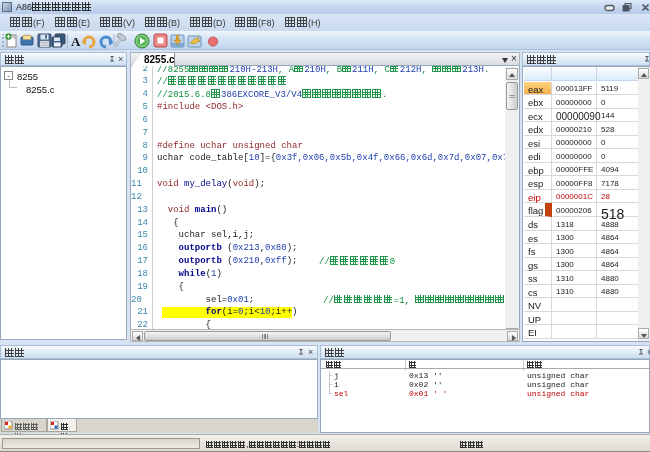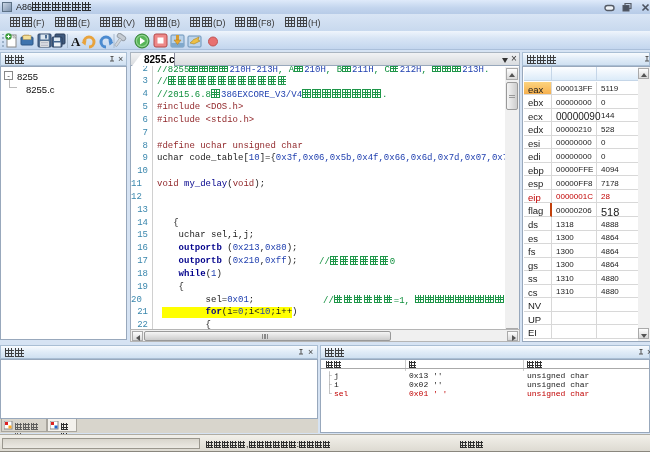--- a/index.html
+++ b/index.html
@@ -141,34 +141,34 @@
   <div class="abs" style="left:21px;top:0;width:1px;height:264px;background:#d0d0d0"></div>
 <div class="abs" style="left:31px;top:240.9px;width:130px;height:10.8px;background:#ffff00"></div>
       <div class="abs" style="left:26px;top:-2.4px;width:480px;height:11px;font-family:'Liberation Mono',monospace;font-size:9px;white-space:pre;color:#1a1a1a"><span style="color:#0f8f3c">//8255</span><span style="color:#0f8f3c"><i class="z8"></i><i class="z8"></i><i class="z8"></i><i class="z8"></i></span><span style="color:#1f3faf">210H-213H</span><span style="color:#0f8f3c">, A</span><span style="color:#0f8f3c"><i class="z8"></i></span><span style="color:#1f3faf">210H</span><span style="color:#0f8f3c">, B</span><span style="color:#0f8f3c"><i class="z8"></i></span><span style="color:#1f3faf">211H</span><span style="color:#0f8f3c">, C</span><span style="color:#0f8f3c"><i class="z8"></i></span><span style="color:#1f3faf">212H</span><span style="color:#0f8f3c">, </span><span style="color:#0f8f3c"><i class="z8"></i><i class="z8"></i><i class="z8"></i></span><span style="color:#1f3faf">213H</span><span style="color:#0f8f3c">.</span></div>
       <div class="abs" style="left:0;top:-2.4px;width:17px;text-align:right;font-size:9px;color:#3a87ad;font-family:'Liberation Mono',monospace">2</div>
       <div class="abs" style="left:26px;top:10.4px;width:480px;height:11px;font-family:'Liberation Mono',monospace;font-size:9px;white-space:pre;color:#1a1a1a"><span style="color:#0f8f3c">//</span><span style="color:#0f8f3c"><i class="z8"></i><i class="z8"></i><i class="z8"></i><i class="z8"></i><i class="z8"></i><i class="z8"></i><i class="z8"></i><i class="z8"></i><i class="z8"></i><i class="z8"></i><i class="z8"></i><i class="z8"></i></span></div>
       <div class="abs" style="left:0;top:10.4px;width:17px;text-align:right;font-size:9px;color:#3a87ad;font-family:'Liberation Mono',monospace">3</div>
       <div class="abs" style="left:26px;top:23.3px;width:480px;height:11px;font-family:'Liberation Mono',monospace;font-size:9px;white-space:pre;color:#1a1a1a"><span style="color:#0f8f3c">//2015.6.8</span><span style="color:#0f8f3c"><i class="z8"></i></span><span style="color:#1f3faf">386EXCORE_V3/V4</span><span style="color:#0f8f3c"><i class="z8"></i><i class="z8"></i><i class="z8"></i><i class="z8"></i><i class="z8"></i><i class="z8"></i><i class="z8"></i><i class="z8"></i></span><span style="color:#0f8f3c">.</span></div>
       <div class="abs" style="left:0;top:23.3px;width:17px;text-align:right;font-size:9px;color:#3a87ad;font-family:'Liberation Mono',monospace">4</div>
       <div class="abs" style="left:26px;top:36.1px;width:480px;height:11px;font-family:'Liberation Mono',monospace;font-size:9px;white-space:pre;color:#1a1a1a"><span style="color:#92292c">#include &lt;DOS.h&gt;</span></div>
       <div class="abs" style="left:0;top:36.1px;width:17px;text-align:right;font-size:9px;color:#3a87ad;font-family:'Liberation Mono',monospace">5</div>
-      <div class="abs" style="left:26px;top:48.9px;width:480px;height:11px;font-family:'Liberation Mono',monospace;font-size:9px;white-space:pre;color:#1a1a1a"><span style="color:#92292c">#include &lt;stdio.h&gt;</span></div>
       <div class="abs" style="left:0;top:48.9px;width:17px;text-align:right;font-size:9px;color:#3a87ad;font-family:'Liberation Mono',monospace">6</div>
       <div class="abs" style="left:26px;top:61.8px;width:480px;height:11px;font-family:'Liberation Mono',monospace;font-size:9px;white-space:pre;color:#1a1a1a"></div>
       <div class="abs" style="left:0;top:61.8px;width:17px;text-align:right;font-size:9px;color:#3a87ad;font-family:'Liberation Mono',monospace">7</div>
       <div class="abs" style="left:26px;top:74.6px;width:480px;height:11px;font-family:'Liberation Mono',monospace;font-size:9px;white-space:pre;color:#1a1a1a"><span style="color:#92292c">#define uchar unsigned char</span></div>
       <div class="abs" style="left:0;top:74.6px;width:17px;text-align:right;font-size:9px;color:#3a87ad;font-family:'Liberation Mono',monospace">8</div>
       <div class="abs" style="left:26px;top:87.4px;width:480px;height:11px;font-family:'Liberation Mono',monospace;font-size:9px;white-space:pre;color:#1a1a1a"><span style="color:#1a1a1a">uchar code_table[</span><span style="color:#1f3faf">10</span><span style="color:#1a1a1a">]={</span><span style="color:#1f3faf">0x3f,0x06,0x5b,0x4f,0x66,0x6d,0x7d,0x07,0x7f,0x</span></div>
       <div class="abs" style="left:0;top:87.4px;width:17px;text-align:right;font-size:9px;color:#3a87ad;font-family:'Liberation Mono',monospace">9</div>
       <div class="abs" style="left:26px;top:100.2px;width:480px;height:11px;font-family:'Liberation Mono',monospace;font-size:9px;white-space:pre;color:#1a1a1a"></div>
       <div class="abs" style="left:0;top:100.2px;width:17px;text-align:right;font-size:9px;color:#3a87ad;font-family:'Liberation Mono',monospace">10</div>
       <div class="abs" style="left:26px;top:113.1px;width:480px;height:11px;font-family:'Liberation Mono',monospace;font-size:9px;white-space:pre;color:#1a1a1a"><span style="color:#92292c">void </span><span style="color:#00008b;font-weight:normal">my_delay</span><span style="color:#1a1a1a">(</span><span style="color:#92292c">void</span><span style="color:#1a1a1a">);</span></div>
       <div class="abs" style="left:0;top:113.1px;width:17px;text-align:left;font-size:9px;color:#3a87ad;font-family:'Liberation Mono',monospace">11</div>
       <div class="abs" style="left:26px;top:125.9px;width:480px;height:11px;font-family:'Liberation Mono',monospace;font-size:9px;white-space:pre;color:#1a1a1a"></div>
       <div class="abs" style="left:0;top:125.9px;width:17px;text-align:left;font-size:9px;color:#3a87ad;font-family:'Liberation Mono',monospace">12</div>
+      <div class="abs" style="left:26px;top:138.7px;width:480px;height:11px;font-family:'Liberation Mono',monospace;font-size:9px;white-space:pre;color:#1a1a1a"><span style="color:#1a1a1a">  </span><span style="color:#92292c">void </span><span style="color:#00008b;font-weight:bold">main</span><span style="color:#1a1a1a">()</span></div>
       <div class="abs" style="left:0;top:138.7px;width:17px;text-align:right;font-size:9px;color:#3a87ad;font-family:'Liberation Mono',monospace">13</div>
       <div class="abs" style="left:26px;top:151.6px;width:480px;height:11px;font-family:'Liberation Mono',monospace;font-size:9px;white-space:pre;color:#1a1a1a"><span style="color:#1a1a1a">   {</span></div>
       <div class="abs" style="left:0;top:151.6px;width:17px;text-align:right;font-size:9px;color:#3a87ad;font-family:'Liberation Mono',monospace">14</div>
       <div class="abs" style="left:26px;top:164.4px;width:480px;height:11px;font-family:'Liberation Mono',monospace;font-size:9px;white-space:pre;color:#1a1a1a"><span style="color:#1a1a1a">    uchar sel,i,j;</span></div>
       <div class="abs" style="left:0;top:164.4px;width:17px;text-align:right;font-size:9px;color:#3a87ad;font-family:'Liberation Mono',monospace">15</div>
       <div class="abs" style="left:26px;top:177.2px;width:480px;height:11px;font-family:'Liberation Mono',monospace;font-size:9px;white-space:pre;color:#1a1a1a"><span style="color:#1a1a1a">    </span><span style="color:#00008b;font-weight:bold">outportb</span><span style="color:#1a1a1a"> (</span><span style="color:#1f3faf">0x213</span><span style="color:#1a1a1a">,</span><span style="color:#1f3faf">0x80</span><span style="color:#1a1a1a">);</span></div>
       <div class="abs" style="left:0;top:177.2px;width:17px;text-align:right;font-size:9px;color:#3a87ad;font-family:'Liberation Mono',monospace">16</div>
       <div class="abs" style="left:26px;top:190.0px;width:480px;height:11px;font-family:'Liberation Mono',monospace;font-size:9px;white-space:pre;color:#1a1a1a"><span style="color:#1a1a1a">    </span><span style="color:#00008b;font-weight:bold">outportb</span><span style="color:#1a1a1a"> (</span><span style="color:#1f3faf">0x210</span><span style="color:#1a1a1a">,</span><span style="color:#1f3faf">0xff</span><span style="color:#1a1a1a">);</span></div>
       <div class="abs" style="left:188px;top:190.0px;height:11px;font-family:'Liberation Mono',monospace;font-size:9px;white-space:pre"><span style="color:#0f8f3c">//</span><span style="color:#0f8f3c"><i class="z8"></i><i class="z8"></i><i class="z8"></i><i class="z8"></i><i class="z8"></i><i class="z8"></i></span><span style="color:#0f8f3c">0</span></div>
       <div class="abs" style="left:0;top:190.0px;width:17px;text-align:right;font-size:9px;color:#3a87ad;font-family:'Liberation Mono',monospace">17</div>
@@ -292,28 +292,28 @@
       </div>
       <div class="abs" style="left:1px;top:122.9px;width:28px;height:13.6px;border-bottom:1px solid #d8d8d8;border-right:1px solid #d8d8d8">
         <span style="position:absolute;left:4px;top:2px;font-size:9.5px;color:#c00000">eip</span>
       </div>
       <div class="abs" style="left:29px;top:122.9px;width:45px;height:13.6px;border-bottom:1px solid #d8d8d8;border-right:1px solid #d8d8d8">
         <span style="position:absolute;left:4px;top:2.5px;font-size:8px;color:#c00000">0000001C</span>
       </div>
       <div class="abs" style="left:74px;top:122.9px;width:41px;height:13.6px;border-bottom:1px solid #d8d8d8">
         <span style="position:absolute;left:4px;top:2.5px;font-size:8px;color:#c00000">28</span>
       </div>
-      <div class="abs" style="left:1px;top:136.4px;width:28px;height:13.6px;border-bottom:1px solid #d8d8d8;border-right:2px solid #c2410c">
+      <div class="abs" style="left:1px;top:136.4px;width:28px;height:13.6px;border-bottom:1px solid #d8d8d8;border-right:7px solid #c2410c">
         <span style="position:absolute;left:4px;top:2px;font-size:9.5px;color:#1a1a1a">flag</span>
       </div>
       <div class="abs" style="left:29px;top:136.4px;width:45px;height:13.6px;border-bottom:1px solid #d8d8d8;border-right:1px solid #d8d8d8">
         <span style="position:absolute;left:4px;top:2.5px;font-size:8px;color:#1a1a1a">00000206</span>
       </div>
       <div class="abs" style="left:74px;top:136.4px;width:41px;height:13.6px;border-bottom:1px solid #d8d8d8">
-        <span style="position:absolute;left:4px;top:2.5px;font-size:11px;color:#1a1a1a">518</span>
+        <span style="position:absolute;left:4px;top:2.5px;font-size:14px;color:#1a1a1a">518</span>
       </div>
       <div class="abs" style="left:1px;top:150.0px;width:28px;height:13.6px;border-bottom:1px solid #d8d8d8;border-right:1px solid #d8d8d8">
         <span style="position:absolute;left:4px;top:2px;font-size:9.5px;color:#1a1a1a">ds</span>
       </div>
       <div class="abs" style="left:29px;top:150.0px;width:45px;height:13.6px;border-bottom:1px solid #d8d8d8;border-right:1px solid #d8d8d8">
         <span style="position:absolute;left:4px;top:2.5px;font-size:8px;color:#1a1a1a">1318</span>
       </div>
       <div class="abs" style="left:74px;top:150.0px;width:41px;height:13.6px;border-bottom:1px solid #d8d8d8">
         <span style="position:absolute;left:4px;top:2.5px;font-size:8px;color:#1a1a1a">4888</span>
       </div>

